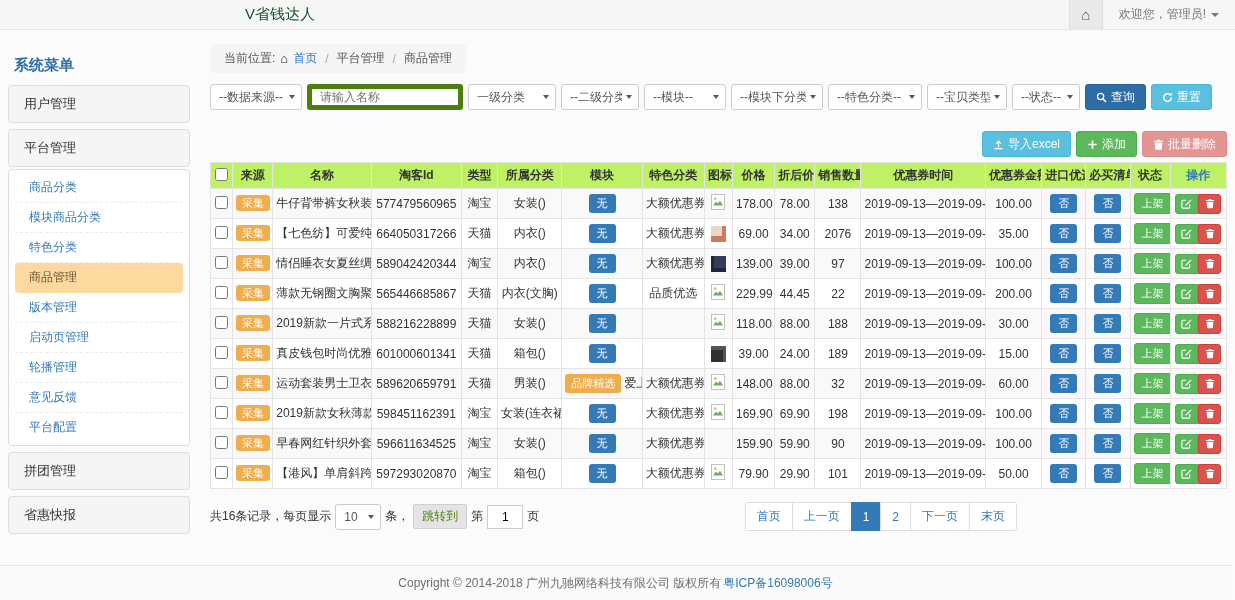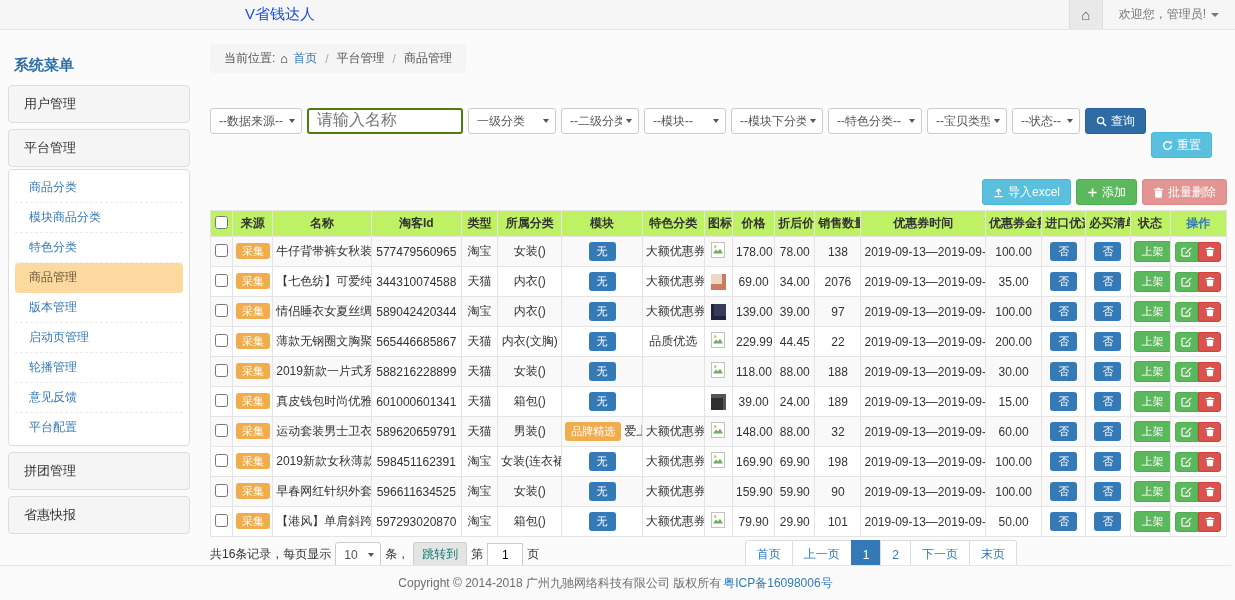--- a/index.html
+++ b/index.html
@@ -2,21 +2,21 @@
 <html><head>
 <meta charset="utf-8">
 <style>
   * { margin:0; padding:0; box-sizing:border-box; }
   html,body { width:1235px; height:600px; overflow:hidden;
     font-family:"Liberation Sans","DejaVu Sans",sans-serif; background:#fbfbfb; color:#333; }
 
   
   .topbar { position:absolute; left:0; top:0; right:0; height:30px; background:#f6f6f6;
     border-bottom:1px solid #e7e7e7; display:flex; align-items:center; }
-  .app-title { margin-left:245px; font-size:15px; color:#1d4ed8; }
+  .app-title { margin-left:245px; font-size:15px; color:#14532d; }
   .topbar-right { margin-left:auto; display:flex; align-items:center; height:100%; }
   .home-btn { width:34px; height:100%; background:#e9e9e9; border-left:1px solid #ddd;
     border-right:1px solid #ddd; display:flex; align-items:center; justify-content:center;
     color:#555; font-size:15px; cursor:pointer; }
   .welcome { padding:0 16px; font-size:12px; color:#777; cursor:pointer; display:flex; align-items:center; gap:5px;}
   .caret-down { width:0; height:0; border-left:4px solid transparent; border-right:4px solid transparent;
     border-top:4px solid #777; display:inline-block; }
 
   
   .sidebar { position:absolute; left:8px; top:44px; width:182px; bottom:35px; overflow:hidden; }
@@ -38,27 +38,27 @@
   .bc-sep { color:#aaa; padding:0 3px; }
 
   .filterbar { display:flex; align-items:center; gap:5px; margin-top:11px; }
   .slot { display:contents; }
   .sel { position:relative; }
   .sel::after { content:""; position:absolute; right:7px; top:11px; width:0; height:0;
     border-left:3.5px solid transparent; border-right:3.5px solid transparent; border-top:4.5px solid #555; pointer-events:none; }
   .sel select { appearance:none; -webkit-appearance:none; width:100%; height:26px; border:1px solid #ccc;
     border-radius:3px; background:#fff; font-size:12px; color:#555; padding:0 16px 0 8px;
     font-family:inherit; }
-  .txt { height:26px; border:2px solid #4d7c0f; border-radius:3px; padding:0 8px; font-size:16px;
-    color:#555; font-family:Liberation Mono, monospace; width:156px; }
+  .txt { height:26px; border:5px solid #4d7c0f; border-radius:3px; padding:0 8px; font-size:12px;
+    color:#555; font-family:Liberation Serif, serif; width:156px; }
   .btn { display:inline-flex; align-items:center; gap:4px; border-radius:3px; color:#fff;
     font-size:12px; padding:0 10px; height:26px; border:1px solid transparent; cursor:pointer; font-family:Liberation Sans, sans-serif; }
   .btn svg { display:block; }
   .btn-query { background:#2e6da4; border-color:#2a609b; }
-  .btn-reset { background:#5bc0de; border-color:#46b8da;margin-top:48px; }
+  .btn-reset { background:#5bc0de; border-color:#46b8da; }
   .btn-import { background:#5bc0de; border-color:#46b8da; }
   .btn-add { background:#5cb85c; border-color:#4cae4c; }
   .btn-bdel { background:#e29592; border-color:#dd8884; }
 
   .toolbar { text-align:right; margin-top:21px; margin-bottom:5px; display:flex; justify-content:flex-end; gap:5px; }
 
   
   table { width:100%; border-collapse:collapse; table-layout:fixed; background:#fff; }
   th, td { border:1px solid #e4e4e4; font-size:12px; padding:4px 3px; text-align:center;
     white-space:nowrap; overflow:hidden; height:26px; }
@@ -75,25 +75,25 @@
     border:1px solid transparent; cursor:pointer; padding:0; }
   .op-edit { background:#5cb85c; border-color:#4cae4c; border-radius:3px 0 0 3px; }
   .op-del { background:#d9534f; border-color:#d43f3a; border-radius:0 3px 3px 0; }
   .thumb { display:inline-block; width:15px; height:16px; vertical-align:middle; }
   .photo-light { background:#e7d9c3; box-shadow:inset -4px -6px 0 #cf7a5e; }
   .photo-dark  { background:#39395a; box-shadow:inset 3px -4px 0 #23233d; }
   .photo-black { background:#2f2f2f; box-shadow:inset -3px 4px 0 #555; }
   .module-cell { display:inline-flex; align-items:center; gap:3px; }
 
   
-  .pagebar { display:flex; align-items:center; margin-top:3px; font-size:12px; color:#333; }
+  .pagebar { display:flex; align-items:center; margin-top:13px; font-size:12px; color:#333; }
   .pagebar-left { display:flex; align-items:center; gap:4px; }
   .sel.small { width:46px; }
   .jump-btn { background:#e4e4e4; border:1px solid #d0d0d0; border-radius:2px; padding:3px 8px;
-    font-size:12px; color:#0f766e; cursor:pointer; font-family:inherit; }
+    font-size:12px; color:#4d7c0f; cursor:pointer; font-family:inherit; }
   .jump-input { width:36px; height:24px; border:1px solid #ccc; text-align:center; font-size:12px; font-family:inherit; }
   .pager { margin-left:auto; margin-right:210px; display:flex; }
   .page-btn { border:1px solid #ddd; background:#fff; color:#337ab7; font-size:12px; padding:5px 11px;
     margin-left:-1px; cursor:pointer; font-family:inherit; }
   .page-btn:first-child { border-radius:3px 0 0 3px; margin-left:0; }
   .page-btn:last-child { border-radius:0 3px 3px 0; }
   .page-btn.active { background:#337ab7; border-color:#337ab7; color:#fff; }
 
   
   .footer { position:absolute; left:0; right:4px; bottom:0; height:35px; background:#fafafa;
@@ -269,21 +269,21 @@
                 <svg width="10" height="11" viewBox="0 0 12 12">
                   <path fill="#fff" d="M4.5 0.8h3l.5 1H11v1.1H1V1.8h3zM1.9 3.8h8.2l-.6 7a1 1 0 0 1-1 .9H3.5a1 1 0 0 1-1-.9z"></path>
                 </svg>
               </button>
             </span></td>
         </tr>
         <tr>
           <td><input type="checkbox" style=""></td>
           <td><span class="badge-orange">采集</span></td>
           <td>【七色纺】可爱纯棉家...</td>
-          <td>344310074588</td>
+          <td>664050317266</td>
           <td>天猫</td>
           <td>内衣()</td>
           <td><button class="pill-blue">无</button></td>
           <td>大额优惠券</td>
           <td><span class="thumb photo-light"></span></td>
           <td>69.00</td>
           <td>34.00</td>
           <td>2076</td>
           <td>2019-09-13—2019-09-18</td>
           <td>35.00</td>

